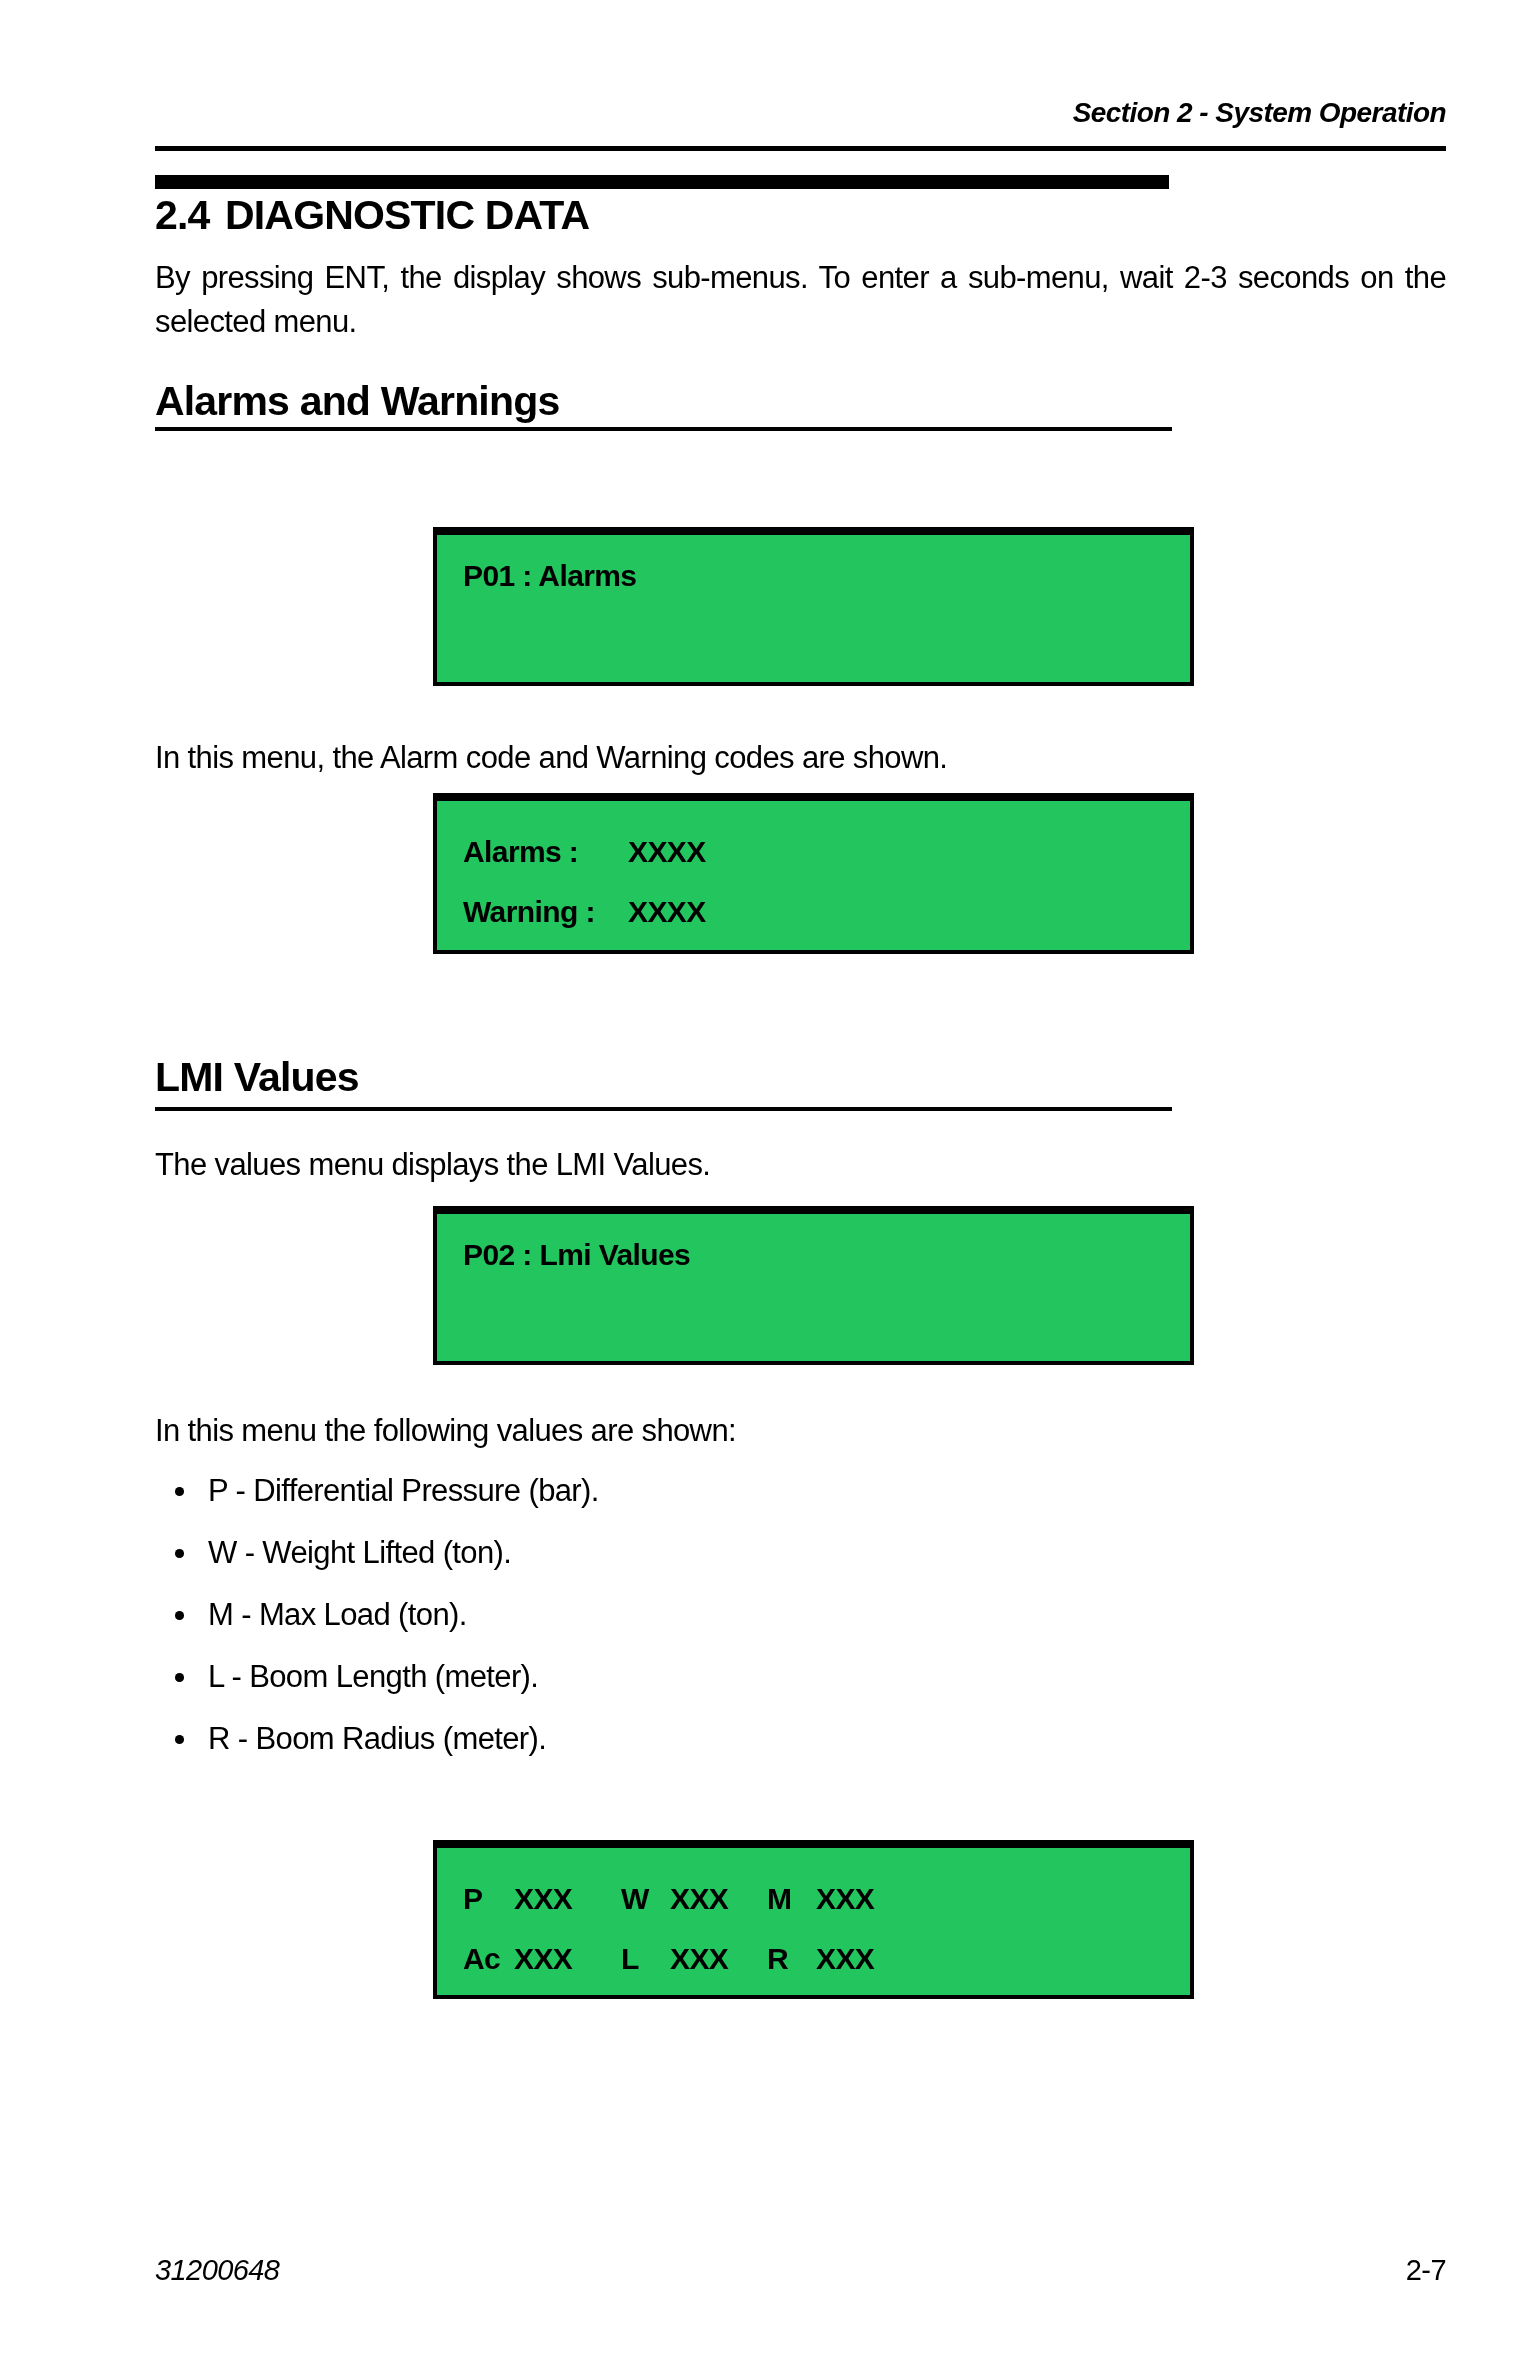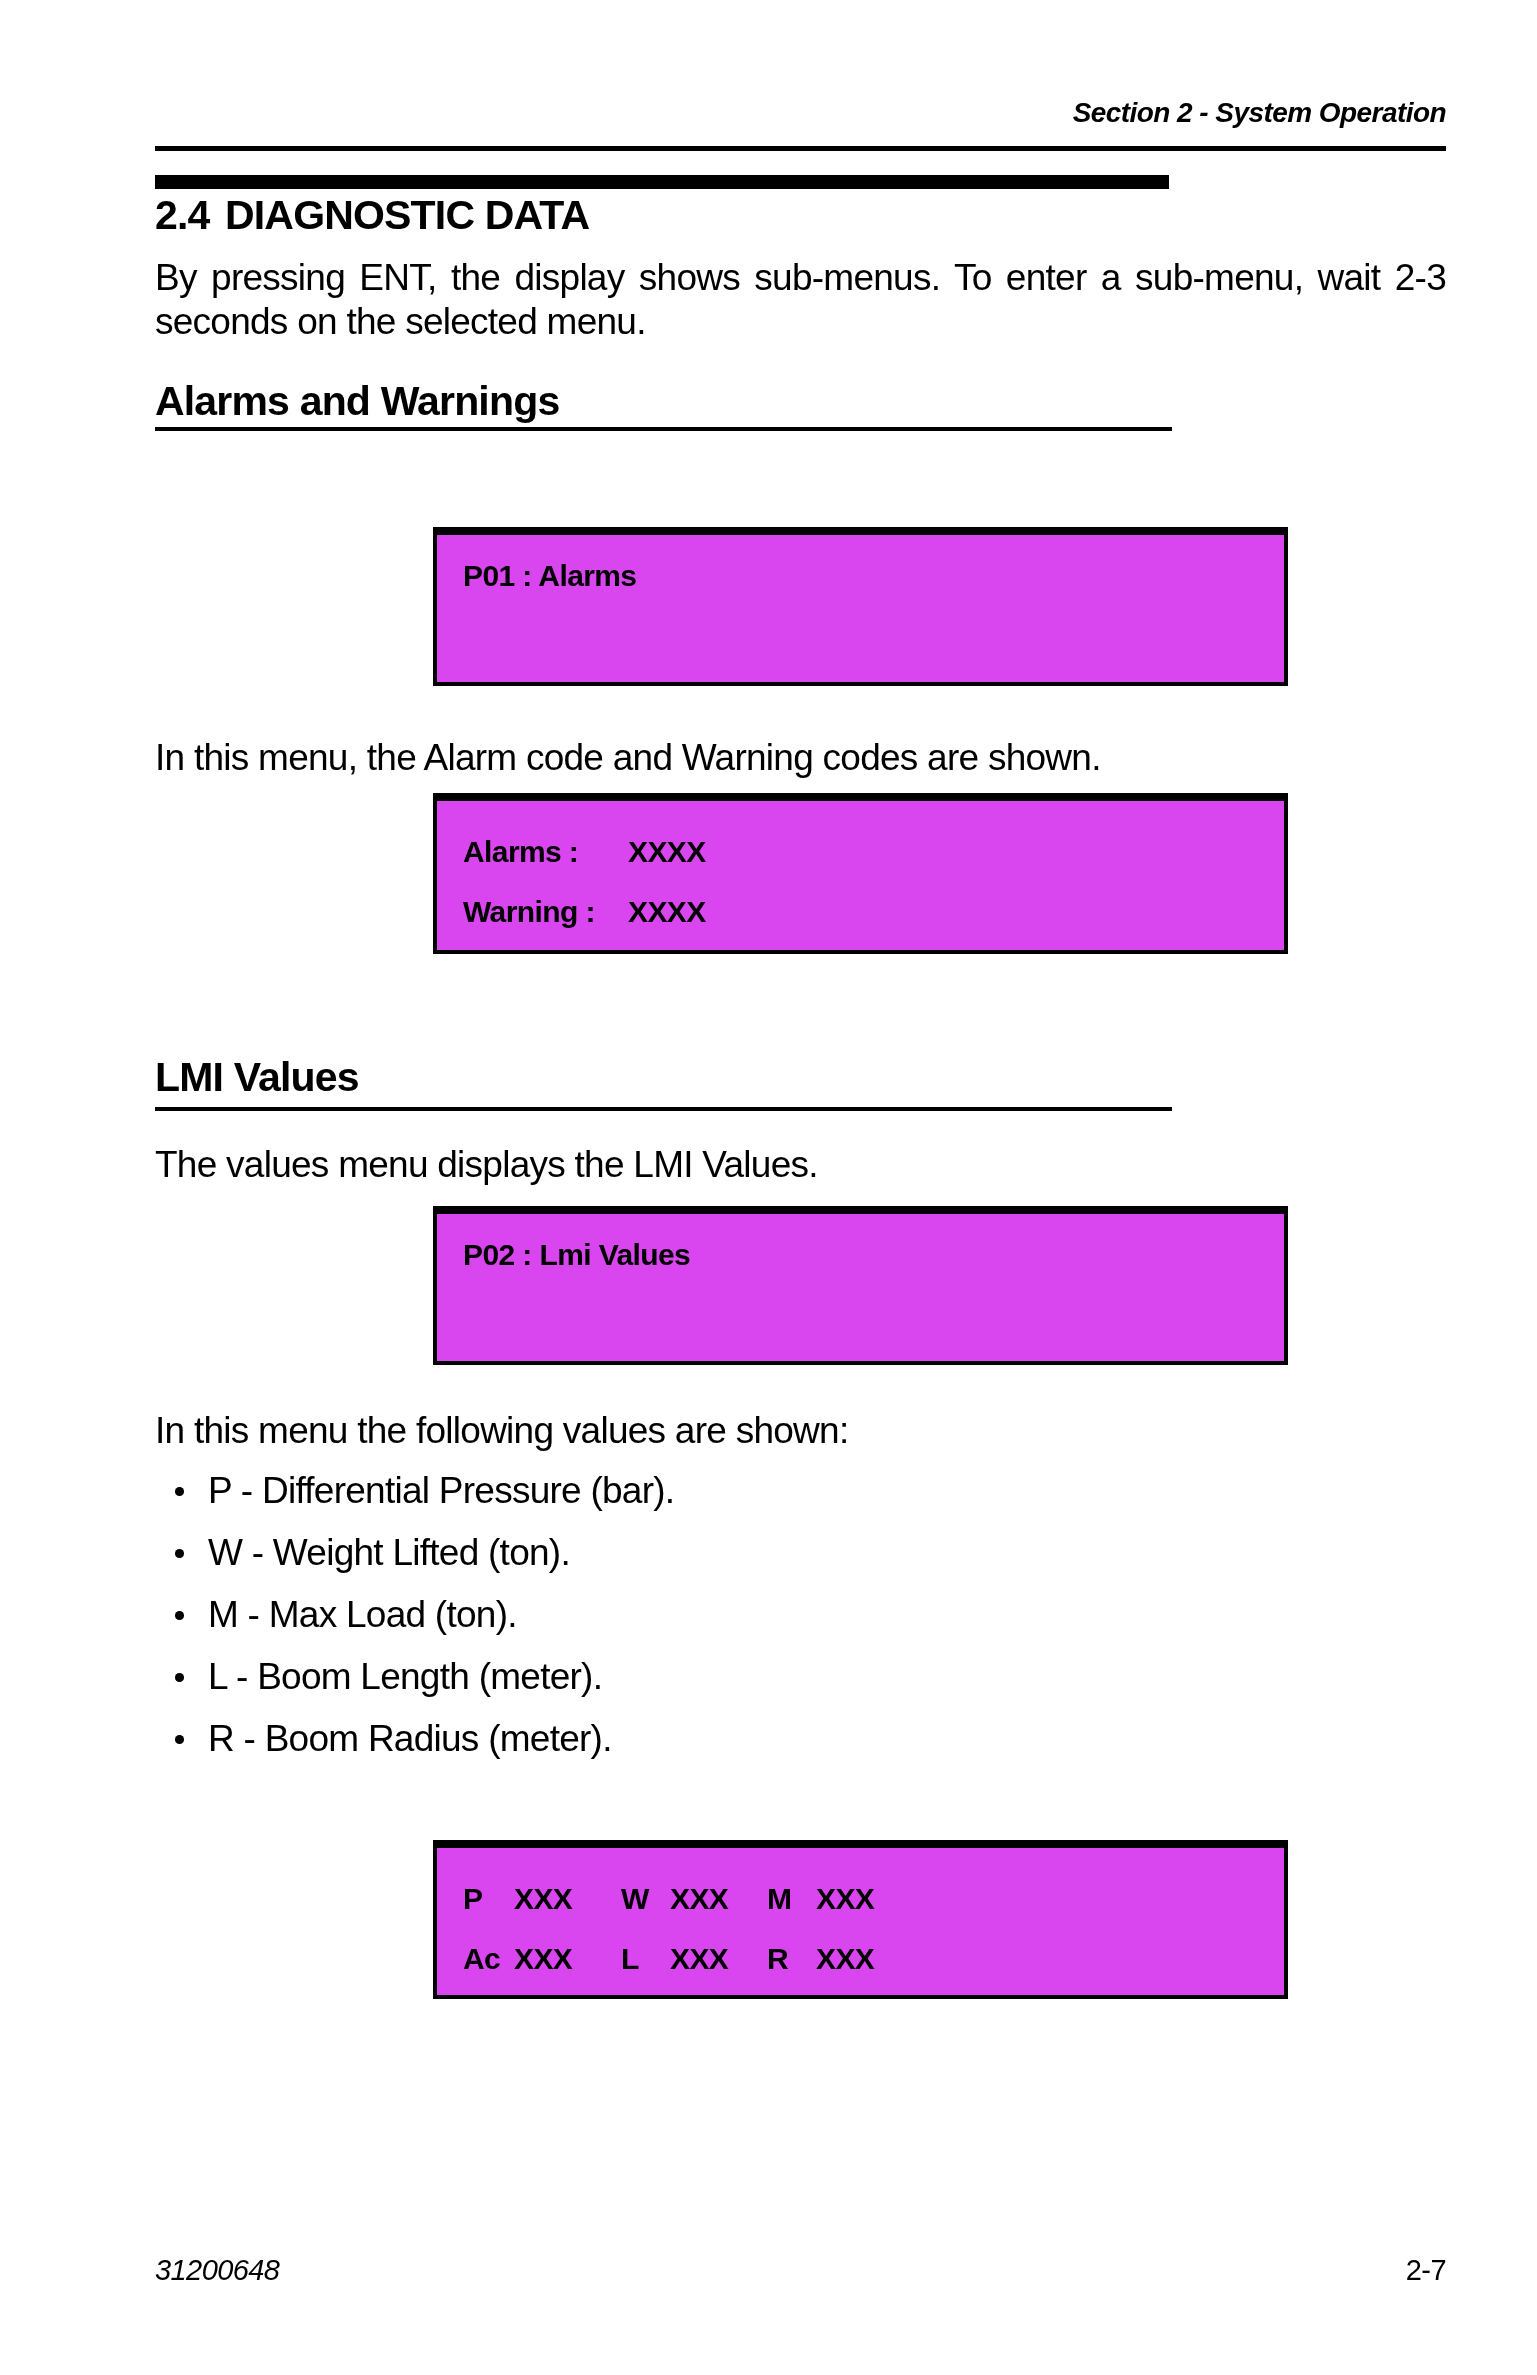--- a/index.html
+++ b/index.html
@@ -51,21 +51,21 @@
     top: 192px;
     width: 1291px;
     font-size: 41px;
     font-weight: bold;
     letter-spacing: -0.02em;
     white-space: nowrap;
   }
   .h1-title { position: absolute; left: 70px; top: 0; }
 
   .body-text {
-    font-size: 37px;
+    font-size: 31px;
     line-height: 44px;
     letter-spacing: -0.02em;
   }
   .intro-para {
     left: 155px;
     top: 256px;
     width: 1291px;
     text-align: justify;
   }
 
@@ -81,26 +81,26 @@
     width: 1017px;
     height: 3.9px;
     background: #000;
   }
 
   .para { left: 155px; width: 1291px; white-space: nowrap; }
 
   
   .screen-box {
     left: 433px;
-    width: 855px;
+    width: 761px;
     height: 159px;
     border: 4.9px solid #000;
     border-top-width: 8.7px;
     box-sizing: border-box;
-    background: #d946ef;
+    background: #22c55e;
     padding: 21.3px 0 0 26px;
     font-size: 30px;
     font-weight: bold;
     letter-spacing: -0.02em;
     line-height: 60px;
   }
   .screen-box.tall { height: 161px; }
   .screen-title { line-height: 39px; display: block; }
 
   .screen-row { display: flex; }

